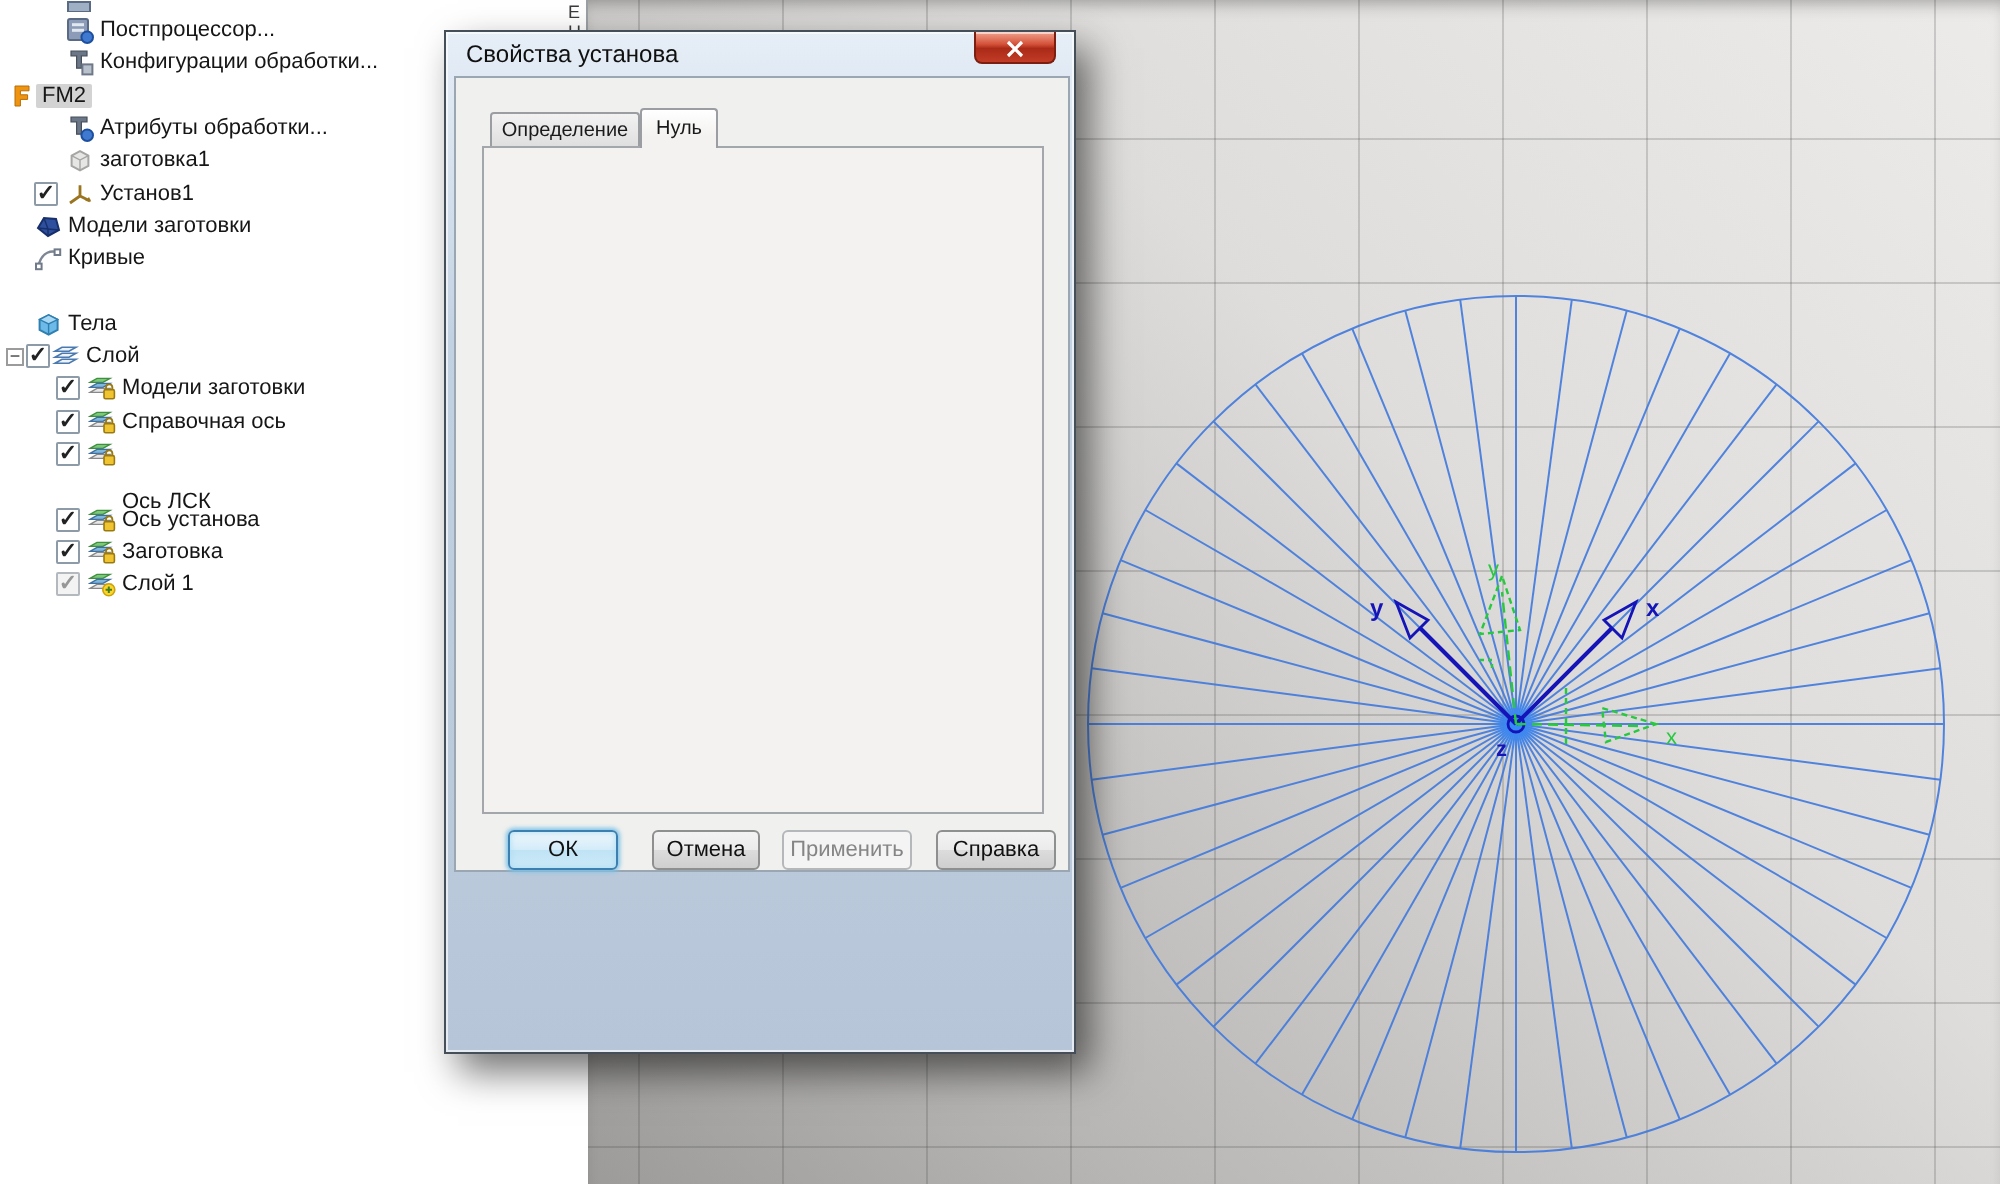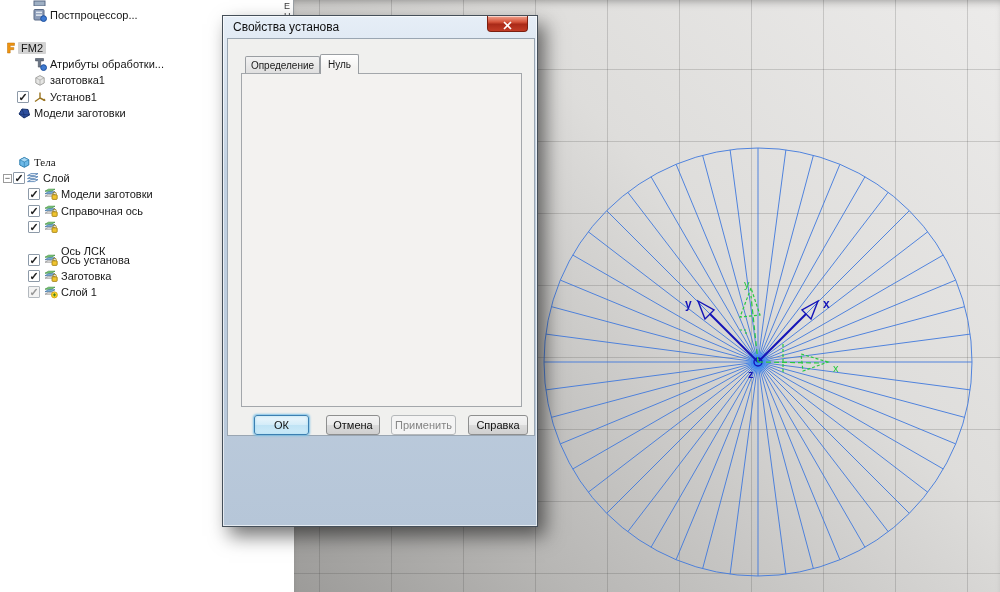--- a/index.html
+++ b/index.html
@@ -213,20 +213,29 @@
       <span class="ticon" style="left: 33px;">
         <svg viewBox="0 0 14 14">
           <rect x="1" y="1.5" width="10" height="10.5" rx="1" fill="#8c9cb8" stroke="#5a6a85"></rect>
           <rect x="3" y="3.6" width="6" height="1.5" fill="#e2e8f0"></rect>
           <rect x="3" y="6.4" width="6" height="1.5" fill="#e2e8f0"></rect>
           <circle cx="10.6" cy="10.6" r="2.9" fill="#3f7ad0" stroke="#1d4f9e"></circle>
         </svg>
       </span>
       <span class="tlabel" style="left: 50px;">Постпроцессор...</span>
     </div>
+    <div class="tree-row" style="top: 23.3px;">
+      <span class="ticon" style="left: 33px;">
+        <svg viewBox="0 0 14 14">
+          <path d="M2.5 1.5 h8 v2.4 h-2.8 v6.2 h-2.4 V3.9 H2.5 z" fill="#6b7686" stroke="#474f5c" stroke-width="0.6"></path>
+          <rect x="8.2" y="8.2" width="5" height="5" fill="#b9c2cc" stroke="#6e7887"></rect>
+        </svg>
+      </span>
+      <span class="tlabel" style="left: 50px;">Конфигурации обработки...</span>
+    </div>
     <div class="tree-row" style="top: 39.6px;">
       <span class="ticon" style="left: 4px;">
         <svg viewBox="0 0 14 14">
           <path d="M3.5 12 V2 h7 v2.4 h-4.3 v2 h3.6 v2.3 h-3.6 V12 z" fill="#ef9410" stroke="#b86c06" stroke-width="0.5"></path>
         </svg>
       </span>
       <span class="tlabel sel" style="left: 21px;">FM2</span>
     </div>
     <div class="tree-row" style="top: 55.9px;">
       <span class="ticon" style="left: 33px;">
@@ -257,30 +266,40 @@
       <span class="tlabel" style="left: 50px;">Установ1</span>
     </div>
     <div class="tree-row" style="top: 104.8px;">
       <span class="ticon" style="left: 17px;">
         <svg viewBox="0 0 14 14">
           <path d="M2 8 L5 3 L11 3.5 L12.5 9 L7 12 Z" fill="#2e4f9e" stroke="#17306b"></path>
           <path d="M5 3 L7 8.5 L12.5 9 M2 8 L7 8.5 L7 12" stroke="#17306b" fill="none" stroke-width="0.7"></path>
         </svg>
       </span>
       <span class="tlabel" style="left: 34px;">Модели заготовки</span>
+    </div>
+    <div class="tree-row" style="top: 121.1px;">
+      <span class="ticon" style="left: 17px;">
+        <svg viewBox="0 0 14 14">
+          <path d="M2.2 11 C4 3.4, 9 3.2, 12 4.2" stroke="#7d8794" fill="none" stroke-width="1.2"></path>
+          <rect x="1" y="9.8" width="2.8" height="2.8" fill="#fff" stroke="#707a88"></rect>
+          <rect x="10.3" y="2.7" width="2.8" height="2.8" fill="#fff" stroke="#707a88"></rect>
+        </svg>
+      </span>
+      <span class="tlabel" style="left: 34px;">Кривые</span>
     </div>
     <div class="tree-row" style="top: 153.7px;">
       <span class="ticon" style="left: 17px;">
         <svg viewBox="0 0 14 14">
           <path d="M2.8 4.8 L7.3 2.5 L11.8 4.8 V10 L7.3 12.3 L2.8 10 Z" fill="#6db9e8" stroke="#2f7fb0"></path>
           <path d="M2.8 4.8 L7.3 2.5 L11.8 4.8 L7.3 7 Z" fill="#a8d8f4" stroke="#2f7fb0" stroke-width="0.7"></path>
           <path d="M7.3 7 V12.3" stroke="#2f7fb0" stroke-width="0.7"></path>
         </svg>
       </span>
-      <span class="tlabel" style="left: 34px; font-family: Liberation Serif, serif;">Тела</span>
+      <span class="tlabel" style="left: 34px;">Тела</span>
     </div>
     <div class="tree-row" style="top: 170px;">
       <span class="expander" style="left: 3px;">−</span>
       <span class="cb" style="left: 13px;">✓</span>
       <span class="ticon" style="left: 26px;">
         <svg viewBox="0 0 14 14">
           <path d="M1.5 4.6 L5 2.6 H12 L8.5 4.6 Z M1.5 7.6 L5 5.6 H12 L8.5 7.6 Z M1.5 10.6 L5 8.6 H12 L8.5 10.6 Z" fill="#eef3f8" stroke="#4a7ab0" stroke-width="0.8"></path>
         </svg>
       </span>
       <span class="tlabel" style="left: 43px;">Слой</span>

